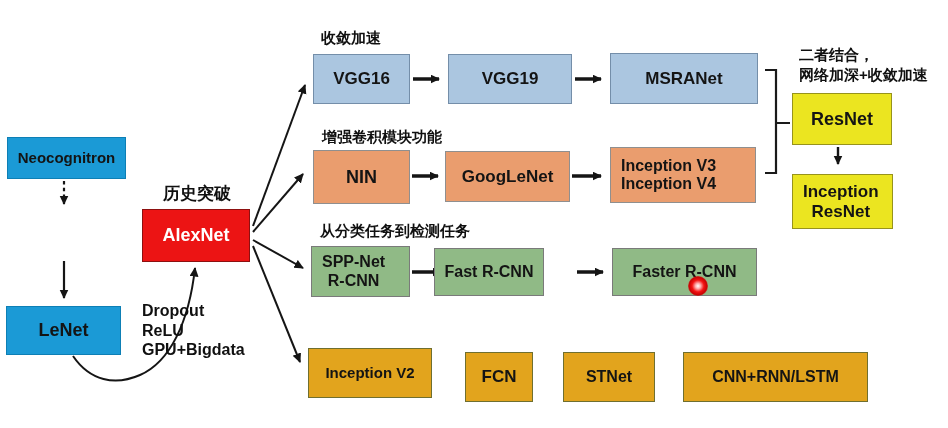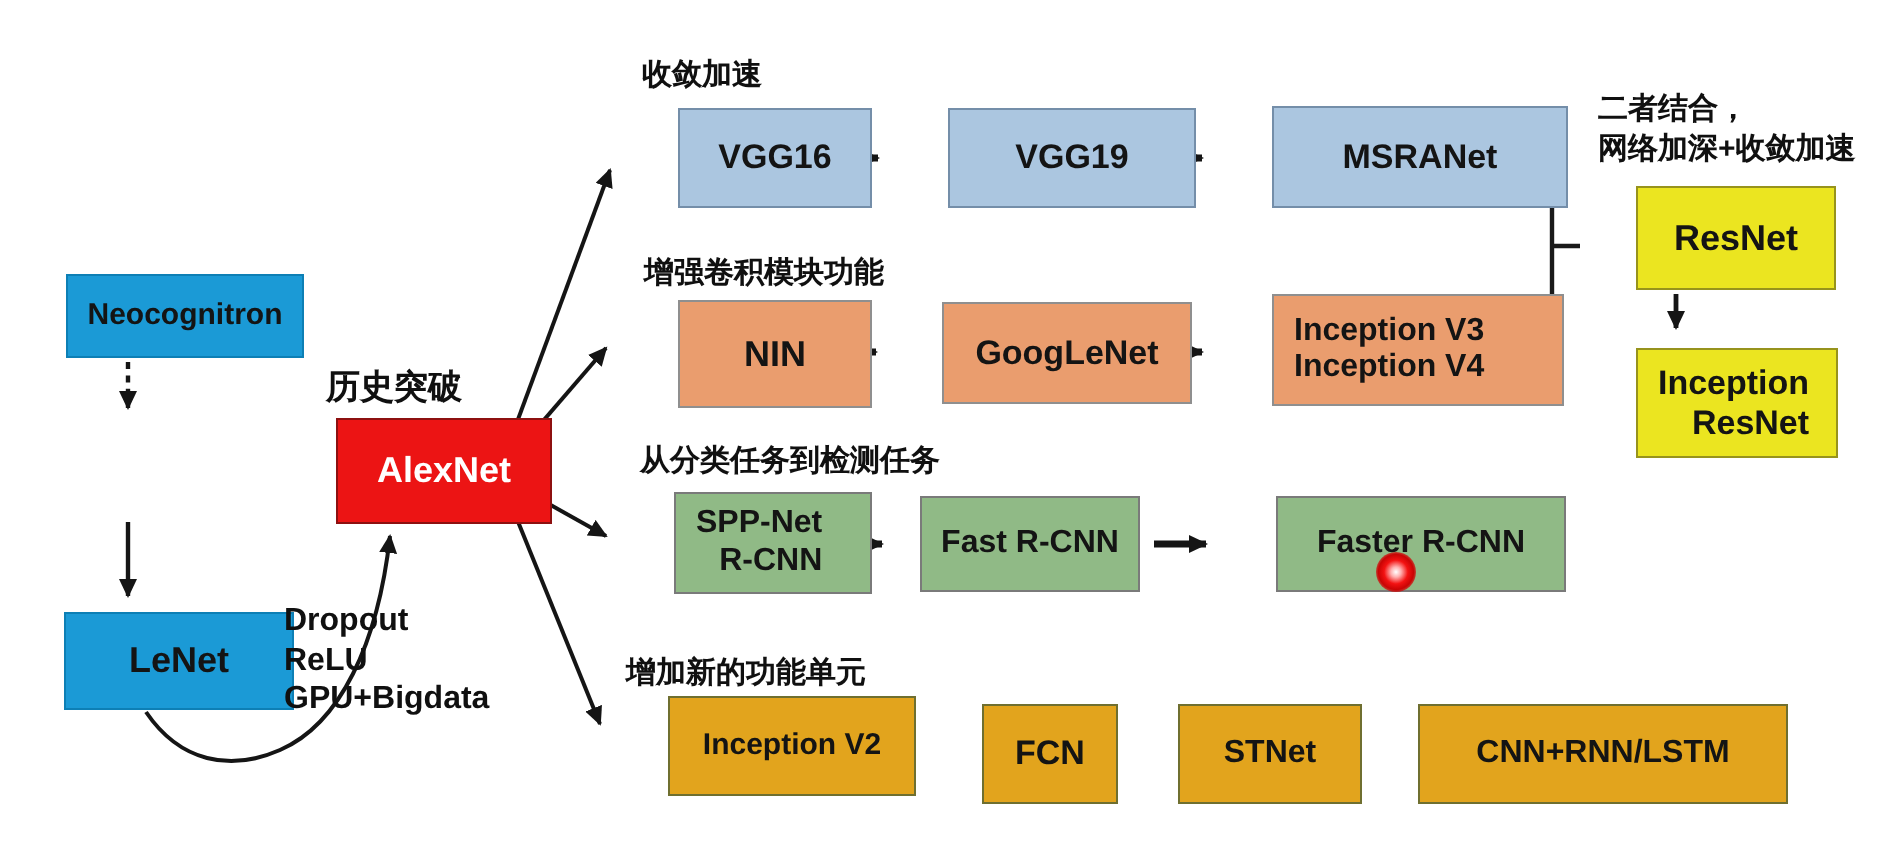--- a/index.html
+++ b/index.html
@@ -4,23 +4,23 @@
 <style>
   html,body{margin:0;padding:0;background:#e9e9e9;}
   .stage{
     position:relative;width:948px;height:428px;background:#ffffff;
     font-family:"Liberation Sans","DejaVu Sans",sans-serif;overflow:hidden;
   }
   .overlay{position:absolute;left:0;top:0;width:948px;height:428px;}
   .box{
     position:absolute;box-sizing:border-box;display:flex;align-items:center;
     justify-content:center;text-align:center;font-weight:700;color:#141414;
-    white-space:pre-line;line-height:1.15;border:1.5px solid #888;margin-left:26px;
+    white-space:pre-line;line-height:1.15;border:1.5px solid #888;
   }
-  .left-al{justify-content:flex-start;text-align:right;padding-left:10px;}
+  .left-al{justify-content:flex-start;text-align:center;padding-left:10px;}
   .blue{background:var(--pioneer-blue,#1b9ad6);border-color:#0d7fb5;}
   .red{background:var(--breakthrough-red,#ec1414);border-color:#8d1010;color:#ffffff;}
   .lightblue{background:var(--deepen-blue,#abc6e0);border-color:#748ea9;}
   .orange{background:var(--module-orange,#ea9d6e);border-color:#8f8f8f;}
   .green{background:var(--detection-green,#90ba86);border-color:#7a7a7a;}
   .gold{background:var(--unit-gold,#e2a41d);border-color:#6f6f30;}
   .yellow{background:var(--fusion-yellow,#ebe520);border-color:#97931c;}
   .t15{font-size:15px}.t16{font-size:16px}.t17{font-size:17px}.t18{font-size:18px}
   .cn-label{
     position:absolute;font-weight:700;font-size:15px;color:#101010;
@@ -83,21 +83,20 @@
   <div class="box orange t16 left-al" style="left:610px;top:147px;width:146px;height:56px">Inception V3
 Inception V4</div>
 
   <div class="cn-label" style="left:320px;top:221px">从分类任务到检测任务</div>
   <div class="box green t16 left-al" style="left:311px;top:246px;width:99px;height:51px">SPP-Net
 R-CNN</div>
   <div class="box green t16" style="left:434px;top:248px;width:110px;height:48px">Fast R-CNN</div>
   <div class="box green t16" style="left:612px;top:248px;width:145px;height:48px">Faster R-CNN</div>
   <div class="laser-dot"></div>
 
-  <div class="cn-label" style="left:313px;top:327px">增加新的功能单元</div>
   <div class="box gold t15" style="left:308px;top:348px;width:124px;height:50px">Inception V2</div>
   <div class="box gold t17" style="left:465px;top:352px;width:68px;height:50px">FCN</div>
   <div class="box gold t16" style="left:563px;top:352px;width:92px;height:50px">STNet</div>
   <div class="box gold t16" style="left:683px;top:352px;width:185px;height:50px">CNN+RNN/LSTM</div>
 
   <div class="cn-label" style="left:799px;top:45px">二者结合，
 网络加深+收敛加速</div>
   <div class="box yellow t18" style="left:792px;top:93px;width:100px;height:52px">ResNet</div>
   <div class="box yellow t17 left-al" style="left:792px;top:174px;width:101px;height:55px">Inception
 ResNet</div>

